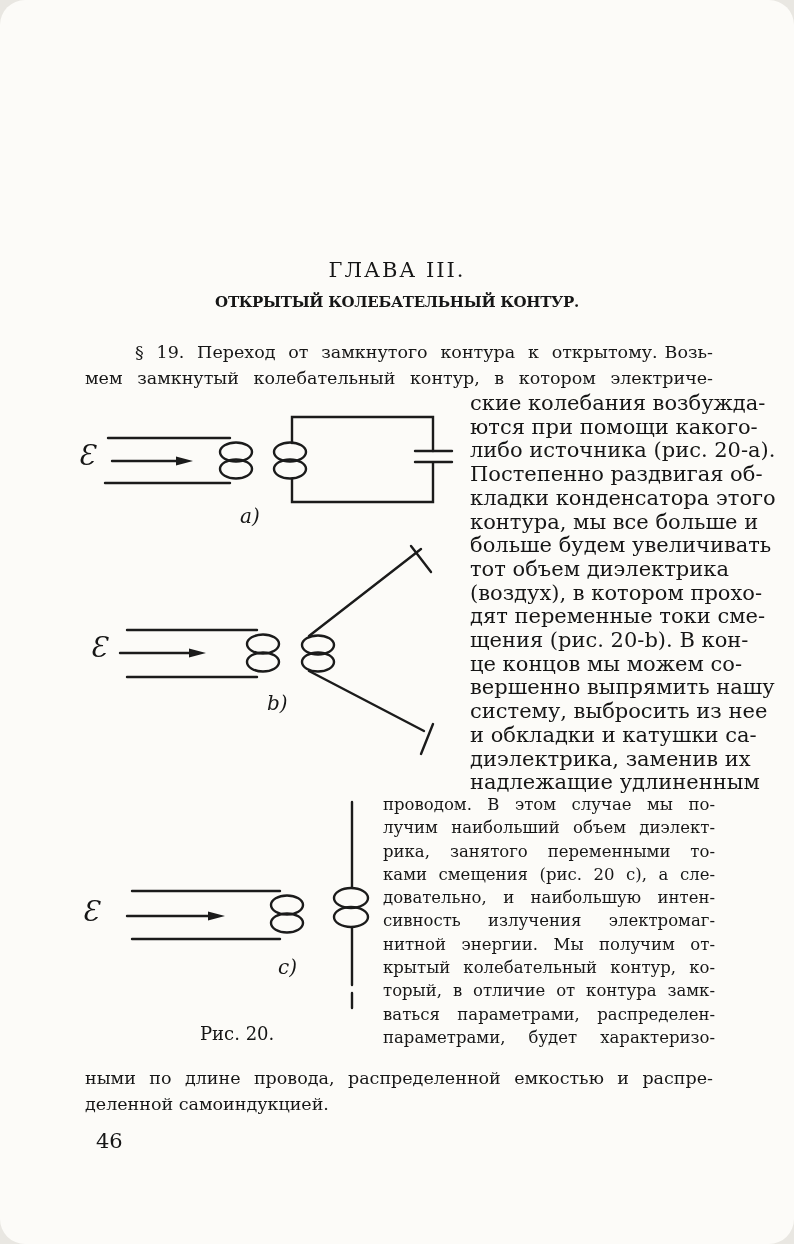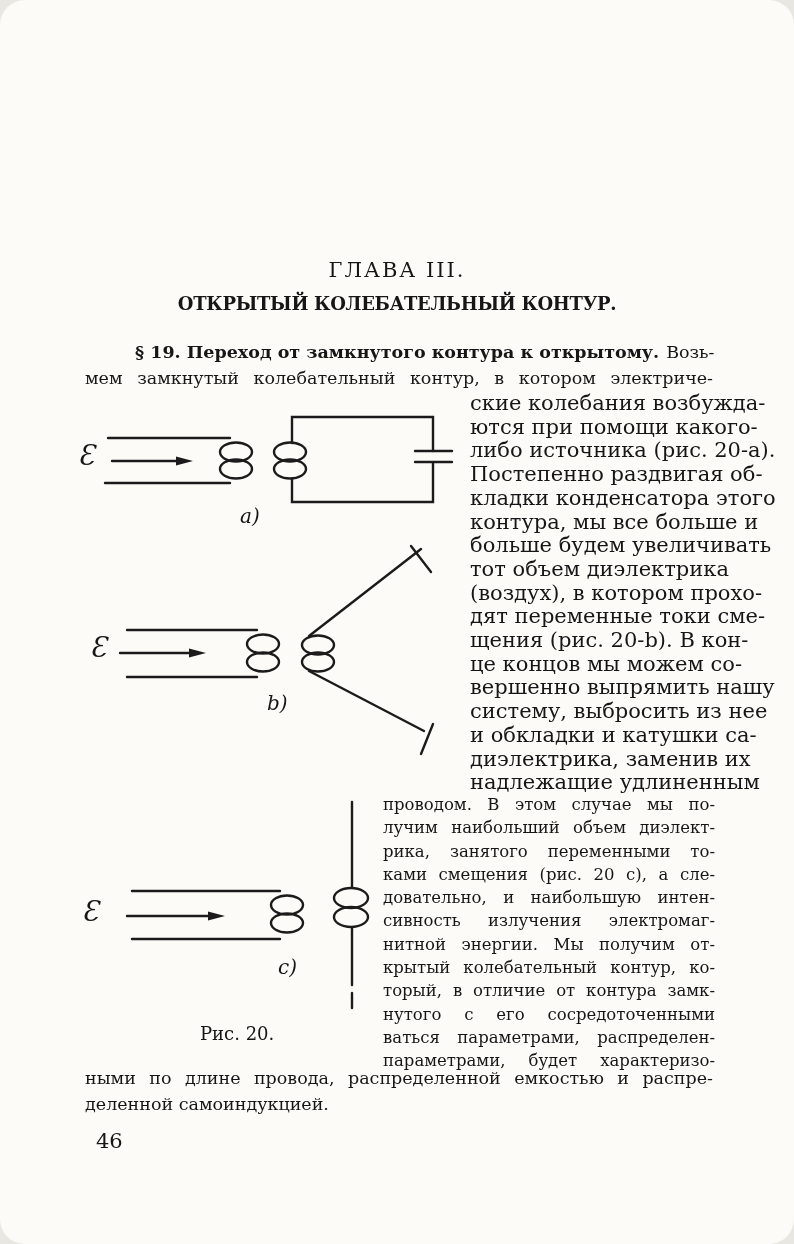--- a/index.html
+++ b/index.html
@@ -9,30 +9,30 @@
     margin:0 auto;
     background:#fcfbf8;
     color:#161616;
     font-family:"DejaVu Serif","Liberation Serif",serif;
     overflow:hidden;
     border-radius:25px;
   }
   .abs{position:absolute;}
   .center{left:0;right:0;text-align:center;}
   .chapter{top:258px;font-size:21px;letter-spacing:2px;}
-  .title{top:293px;font-size:18px;font-weight:bold;letter-spacing:-0.3px;}
+  .title{top:293px;font-size:15px;font-weight:bold;letter-spacing:-0.3px;}
   .bodyline{
     left:85px;width:628px;
     font-size:17.5px;line-height:25px;
     text-align:justify;text-align-last:justify;
     white-space:nowrap;
   }
   .pl1{top:340px;text-indent:50px;}
   .pl2{top:366px;}
-  .b{font-weight:bold;}
+  .b{font-weight:normal;}
   .tailword{margin-left:7px;}
   .col{position:absolute;}
   .col-narrow{left:470px;top:392px;width:244px;font-size:21px;}
   .col-narrow .tline{line-height:23.7px;}
   .col-wide{left:383px;top:793px;width:332px;font-size:16.5px;}
   .col-wide .tline{line-height:23.3px;}
   .tline{text-align:justify;text-align-last:justify;white-space:nowrap;}
   .closing1{top:1066px;}
   .closing2{top:1092px;text-align:left;text-align-last:left;}
   .pagenum{left:96px;top:1129px;font-size:21px;}
@@ -76,21 +76,20 @@
   <div class="col col-wide">
       <div class="tline">проводом. В этом случае мы по-</div>
       <div class="tline">лучим наибольший объем диэлект-</div>
       <div class="tline">рика, занятого переменными то-</div>
       <div class="tline">ками смещения (рис. 20 с), а сле-</div>
       <div class="tline">довательно, и наибольшую интен-</div>
       <div class="tline">сивность излучения электромаг-</div>
       <div class="tline">нитной энергии. Мы получим от-</div>
       <div class="tline">крытый колебательный контур, ко-</div>
       <div class="tline">торый, в отличие от контура замк-</div>
-      <div class="tline">нутого с его сосредоточенными</div>
       <div class="tline">ваться параметрами, распределен-</div>
       <div class="tline">параметрами, будет характеризо-</div>
     </div>
 
   <div class="abs bodyline closing1">ными по длине провода, распределенной емкостью и распре-</div>
   <div class="abs bodyline closing2">деленной самоиндукцией.</div>
 
   <div class="abs pagenum">46</div>
 
   <svg class="abs" style="left:80px;top:405px;" width="380" height="110" viewBox="0 0 380 110">

